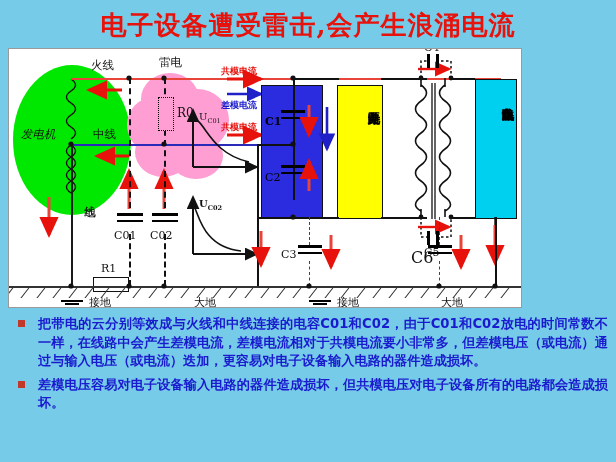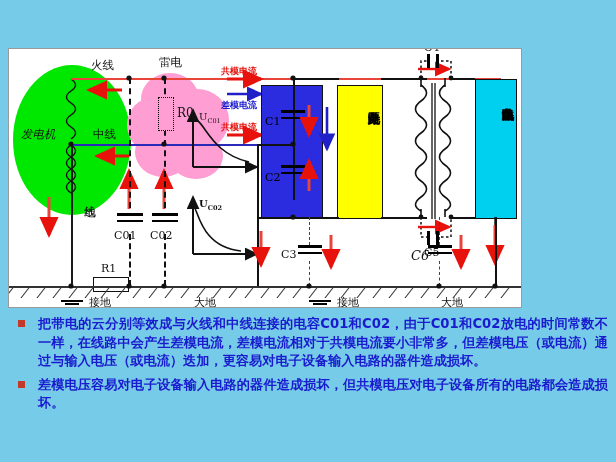--- a/index.html
+++ b/index.html
@@ -85,20 +85,21 @@
   .gsym{position:absolute;}
   .gsym i{display:block;background:#000;height:2px;margin:1.5px auto 0;}
 
   svg.ov{position:absolute;left:0;top:0;width:512px;height:258px;overflow:visible;}
 </style>
 </head>
 <body>
 
 <div id="slide">
 
+  <div class="title">电子设备遭受雷击,会产生浪涌电流</div>
 
   <div class="panel">
 
     <div class="genr" style="left:4px;top:16px;width:118px;height:150px;"></div>
 
     <div class="cloud">
       <span style="left:132px;top:24px;width:58px;height:52px;"></span>
       <span style="left:118px;top:48px;width:54px;height:56px;"></span>
       <span style="left:156px;top:40px;width:64px;height:62px;"></span>
       <span style="left:126px;top:78px;width:56px;height:50px;"></span>
@@ -201,21 +202,21 @@
     <div class="boxblue" style="left:252px;top:36px;width:60px;height:132px;"></div>
     <div class="wire v" style="left:284px;top:29px;height:122px;background:#111;"></div>
     <div class="cap-h" style="left:272px;top:61px;width:24px;">
       <i></i>
         <i style="margin-top:4px;"></i>
     </div>
     <div class="cap-h" style="left:272px;top:116px;width:24px;">
       <i></i>
         <i style="margin-top:4px;"></i>
     </div>
-    <div class="label" style="left:256px;top:66px;color:#000;font-size:11px;">C1</div>
+    <div class="label" style="left:256px;top:66px;color:#000;font-size:11px;font-weight:bold;">C1</div>
     <div class="label" style="left:256px;top:122px;color:#000;font-size:11px;">C2</div>
     <div class="wire h" style="left:248px;top:95px;width:36px;background:#111;"></div>
     <div class="wire v" style="left:248px;top:95px;height:142px;background:#111;"></div>
 
     <svg class="ov">
       <line x1="300" y1="56" x2="300" y2="86" stroke="#E8443A" stroke-width="3" marker-end="url(#ar-red)"></line>
       <line x1="300" y1="142" x2="300" y2="112" stroke="#E8443A" stroke-width="3" marker-end="url(#ar-red)"></line>
       <line x1="318" y1="58" x2="318" y2="100" stroke="#2020C8" stroke-width="2.6" marker-end="url(#ar-blue)"></line>
     </svg>
 
@@ -269,21 +270,21 @@
         <i style="margin-top:4px;"></i>
     </div>
     <div class="label" style="left:272px;top:199px;font-size:11px;">C3</div>
 
     <div class="dash-v thin" style="left:430px;top:168px;height:28px;"></div>
     <div class="dash-v thin" style="left:430px;top:212px;height:25px;"></div>
     <div class="cap-h" style="left:419px;top:196px;width:24px;">
       <i></i>
         <i style="margin-top:4px;"></i>
     </div>
-    <div class="label" style="left:402px;top:199px;font-size:13px;font-style:italic;">C6</div>
+    <div class="label" style="left:402px;top:199px;font-size:16px;">C6</div>
 
     <svg class="ov">
       <line x1="252" y1="182" x2="252" y2="216" stroke="#E8443A" stroke-width="3" marker-end="url(#ar-red)"></line>
       <line x1="322" y1="186" x2="322" y2="218" stroke="#E8443A" stroke-width="3" marker-end="url(#ar-red)"></line>
       <line x1="452" y1="186" x2="452" y2="218" stroke="#E8443A" stroke-width="3" marker-end="url(#ar-red)"></line>
       <line x1="486" y1="176" x2="486" y2="214" stroke="#E8443A" stroke-width="3" marker-end="url(#ar-red)"></line>
       <line x1="486" y1="168" x2="486" y2="176" stroke="#111" stroke-width="1.4"></line>
     </svg>
     <div class="wire v" style="left:486px;top:168px;height:70px;background:#111;"></div>
 

